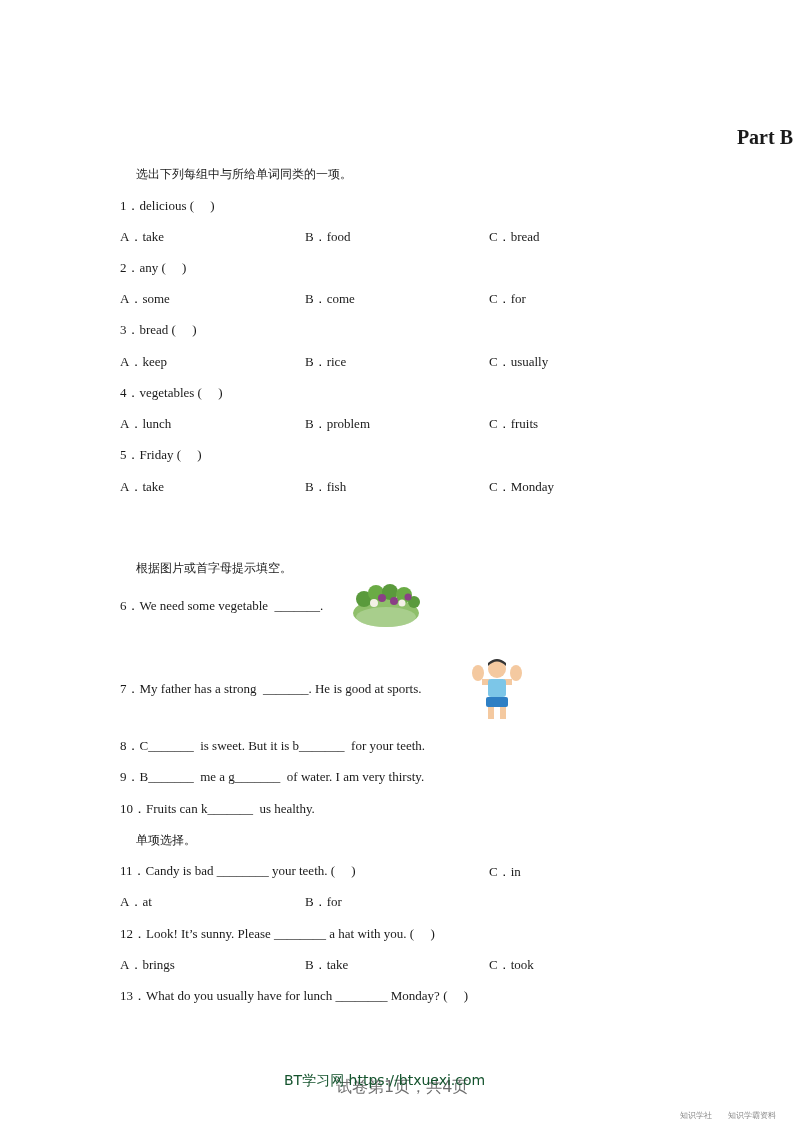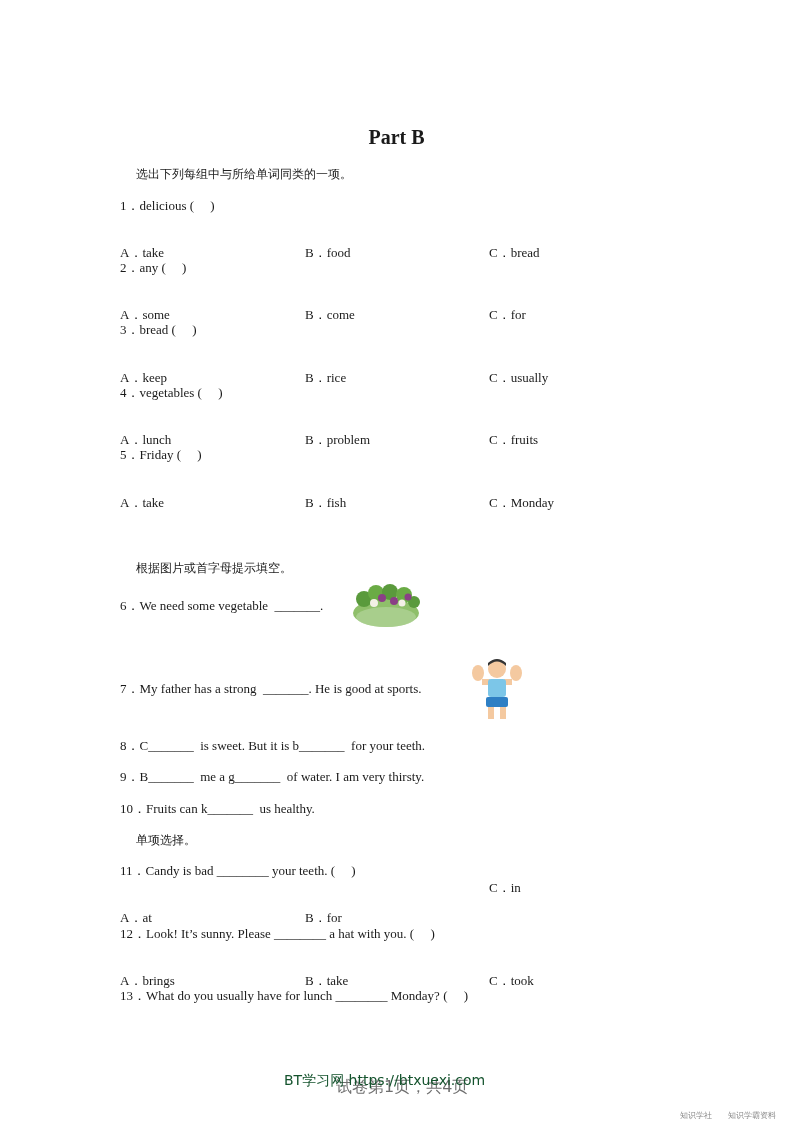--- a/index.html
+++ b/index.html
@@ -1,21 +1,21 @@
 <!DOCTYPE html>
 <html><head>
 <meta charset="utf-8">
 <style>
   html, body { margin:0; padding:0; background:#ffffff; }
   body { width:793px; height:1122px; position:relative; overflow:hidden;
          font-family:"Liberation Serif", "DejaVu Serif", serif; color:#1a1a1a; font-size:13px; }
-  .title { position:absolute; top:126px; left:0; width:793px; text-align:center;
+  .title { position:absolute; top:126px; left:0; width:793px; text-align:right;
            font-weight:bold; font-size:20px; }
   .line { position:absolute; left:120px; white-space:pre; line-height:16px; }
-  .opt { position:absolute; white-space:pre; line-height:16px;margin-top:16px; }
+  .opt { position:absolute; white-space:pre; line-height:16px; }
   .cn { font-family:"DejaVu Sans", sans-serif; font-size:12px; color:#222;margin-left:16px; }
   .footer-wm { position:absolute; top:1072px; left:284px; font-family:"DejaVu Sans", sans-serif;
                font-size:14px; color:#14532d; white-space:pre; }
   .footer-pg { position:absolute; top:1077px; left:336px; font-family:"DejaVu Sans", sans-serif;
                font-size:16px; color:#555; opacity:0.85; white-space:pre; }
   .corner { position:absolute; top:1110px; font-family:"DejaVu Sans", sans-serif; font-size:8px; color:#888; }
   .img { position:absolute; }
 </style>
 </head>
 <body>

